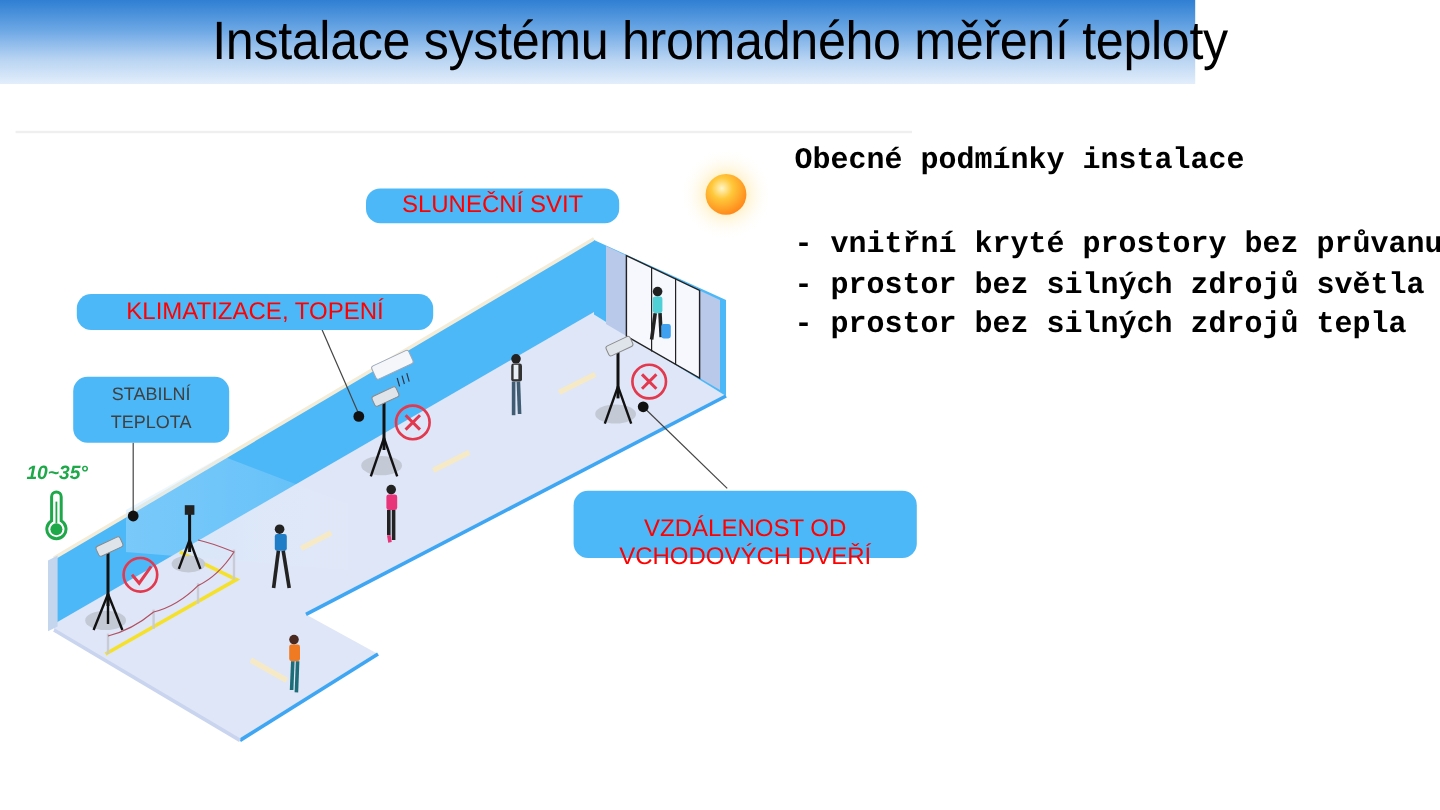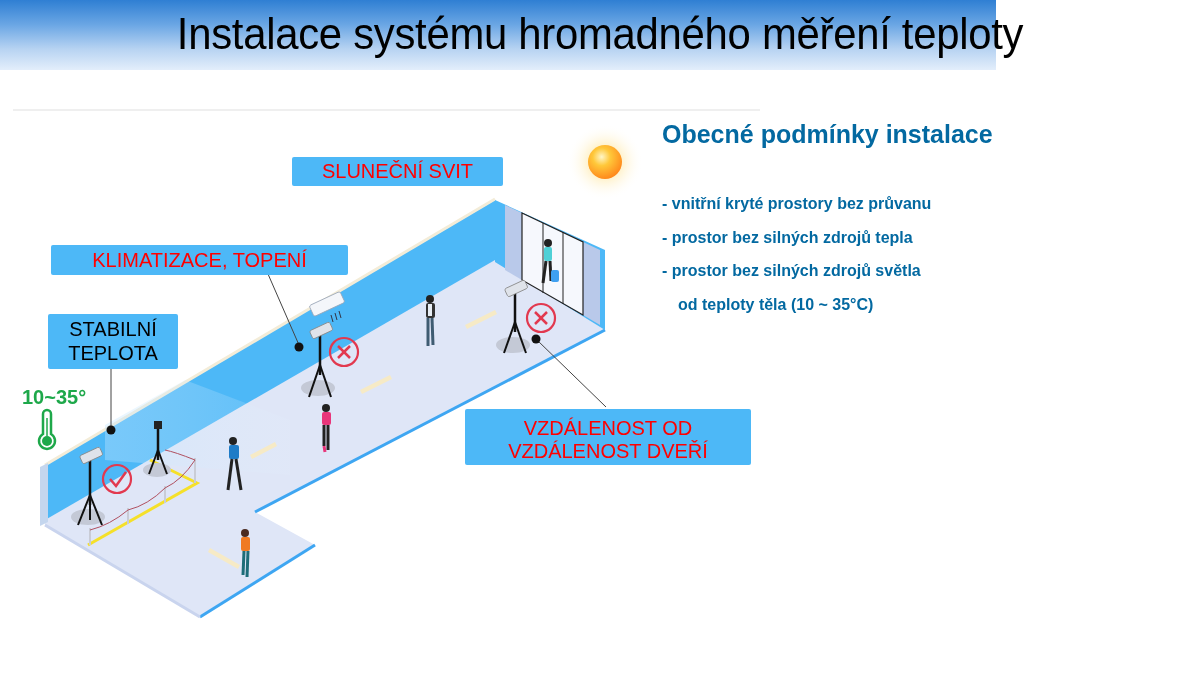--- a/index.html
+++ b/index.html
@@ -17,36 +17,37 @@
       font-size: 45px; color: #000; letter-spacing: -0.3px;
       font-family: "Liberation Sans", sans-serif;
       transform: scaleX(0.93); transform-origin: center;
     }
     .divider {
       position: absolute; left: 13px; top: 109px; width: 747px; height: 2px;
       background: #efefef;
     }
     .illustration { position: absolute; left: 0; top: 0; width: 1200px; height: 675px; }
     .label {
-      position: absolute; background: #4db8f7; border-radius: 2px;
+      position: absolute; background: #4db8f7; border-radius: 12px;
       text-align: center; font-size: 20px; line-height: 23px;
       font-family: "Liberation Sans", sans-serif;
+      margin-left: 13px;
     }
     .label.red { color: #ff0000; }
-    .label.green { color: #000000; font-size: 20px; line-height: 24px; }
+    .label.green { color: #404040; font-size: 15px; line-height: 24px; }
     .temp-range {
-      position: absolute; left: 22px; top: 386px; font-size: 20px; font-weight: bold;
-      color: #1ea84a; font-family: "Liberation Sans", sans-serif;
+      position: absolute; left: 22px; top: 386px; font-size: 16px; font-weight: bold;
+      color: #1ea84a; font-family: "Liberation Sans", sans-serif; font-style: italic;
     }
     .conditions {
       position: absolute; left: 662px; top: 117px; width: 530px;
-      font-family: Liberation Sans, sans-serif; font-weight: bold; color: #0369a1;
+      font-family: Liberation Mono, monospace; font-weight: bold; color: #000000;
     }
     .cond-title { font-size: 25px; line-height: 34px; margin-bottom: 36px; }
-    .cond-item { font-size: 16px; line-height: 33.5px; white-space: nowrap; }
+    .cond-item { font-size: 25px; line-height: 33.5px; white-space: nowrap; }
     .cond-item.cont { padding-left: 16px; }
   </style>
 </head>
 <body>
 
 <div class="header">
   <div class="title">Instalace systému hromadného měření teploty</div>
 </div>
 
 <div class="divider"></div>
@@ -222,24 +223,23 @@
   <span>KLIMATIZACE, TOPENÍ</span>
 </div>
 
 <div class="label green" style="left:48px; top:314px; width:130px; height:55px; padding-top:3px; box-sizing:border-box;">
   <div>STABILNÍ</div>
   <div>TEPLOTA</div>
 </div>
 
 <div class="temp-range">10~35°</div>
 
-<div class="label red" style="left:465px; top:409px; width:286px; height:56px; padding-top:8px; box-sizing:border-box;">
+<div class="label red" style="left:465px; top:409px; width:286px; height:56px; padding-top:21px; box-sizing:border-box;">
   <div>VZDÁLENOST OD</div>
-  <div>VZDÁLENOST DVEŘÍ</div>
+  <div>VCHODOVÝCH DVEŘÍ</div>
 </div>
 
 <div class="conditions">
   <div class="cond-title">Obecné podmínky instalace</div>
   <div class="cond-item">- vnitřní kryté prostory bez průvanu</div>
+  <div class="cond-item">- prostor bez silných zdrojů světla</div>
   <div class="cond-item">- prostor bez silných zdrojů tepla</div>
-  <div class="cond-item">- prostor bez silných zdrojů světla</div>
-  <div class="cond-item cont">od teploty těla (10 ~ 35°C)</div>
 </div>
 
 </body></html>

